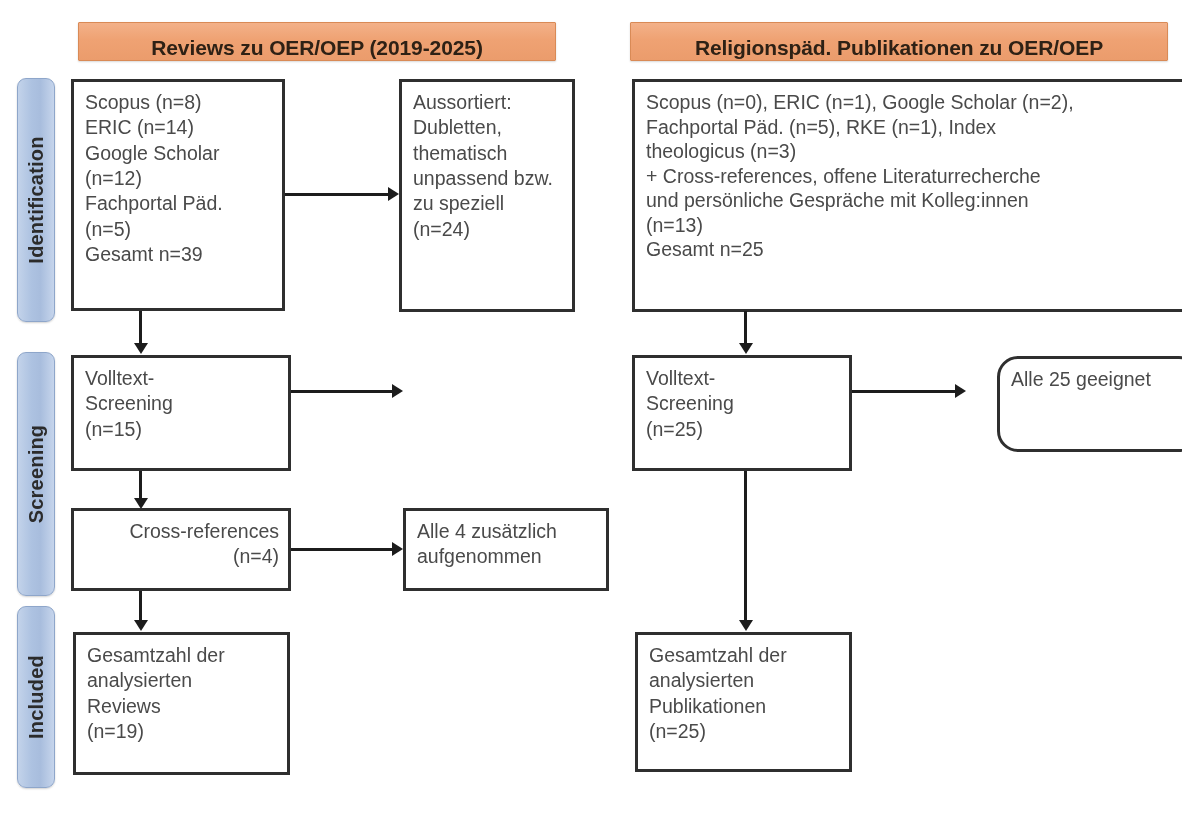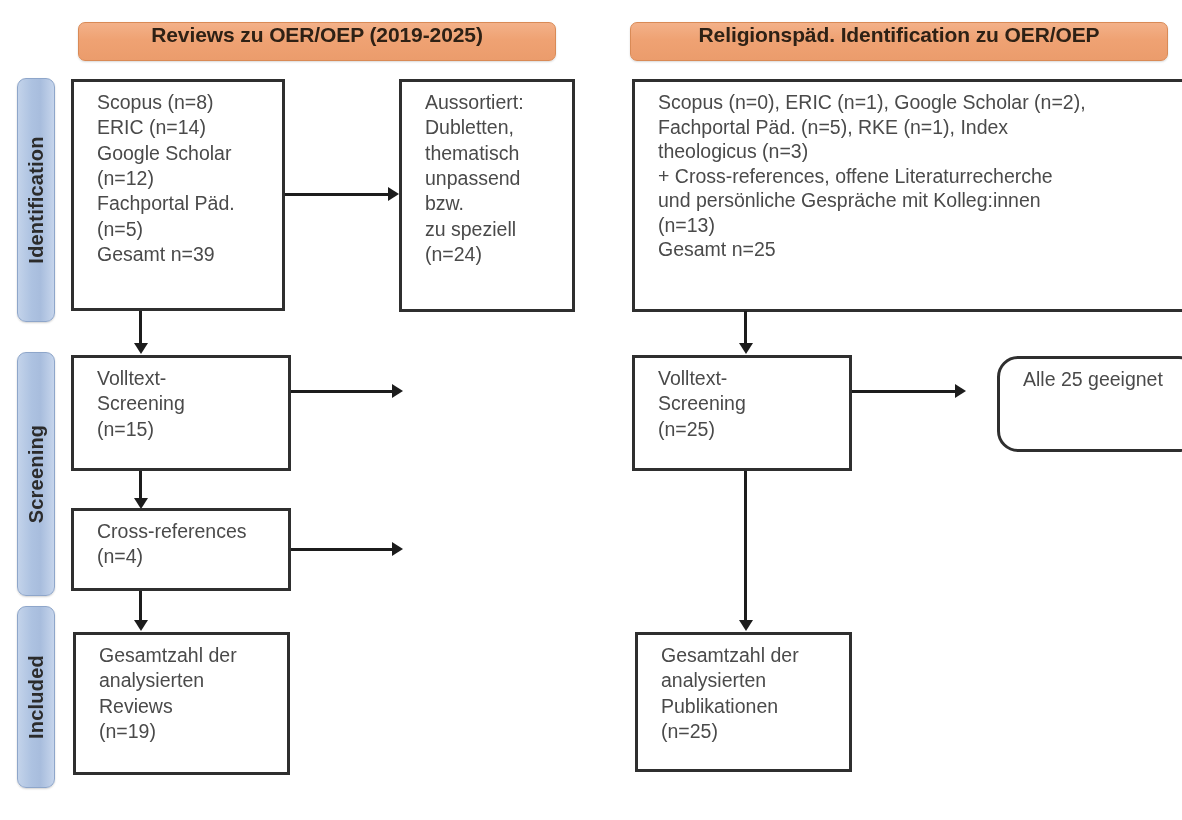--- a/index.html
+++ b/index.html
@@ -30,34 +30,34 @@
     font-weight:bold;
     color:#2b2b2b;
     letter-spacing:.2px;
   }
 
   
   .colhead{
     position:absolute;
     background:linear-gradient(to bottom,#f3b189 0%,#efa273 45%,#eb9c6c 100%);
     border:1px solid #d98a56;
-    border-radius:7px;
+    border-radius:1px;
     box-shadow:0 1px 2px rgba(0,0,0,.15);
-    display:flex;align-items:flex-start;justify-content:center;
+    display:flex;align-items:flex-end;justify-content:center;
     font-size:21px;font-weight:bold;color:#2e2115;
     letter-spacing:-.1px;
   }
 
   
   .box{
     position:absolute;
     background:#ffffff;
     border:3px solid #2f2f2f;
     box-sizing:border-box;
-    padding:8px 9px 6px 23px;
+    padding:8px 9px 6px 11px;
     font-size:19.5px;
     line-height:1.30;
     color:#4a4a4a;
     white-space:pre-line;
     overflow:hidden;
   }
   .box.tight{line-height:1.26;}
 
   
   .vline,.hline{position:absolute;background:#1c1c1c;}
@@ -91,21 +91,21 @@
 
   <div class="pill" style="left:17px;top:606px;width:36px;height:180px;">
     <span>Included</span>
   </div>
 
   <div class="colhead" style="left:78px;top:22px;width:476px;height:37px;">
     <span>Reviews zu OER/OEP (2019-2025)</span>
   </div>
 
   <div class="colhead" style="left:630px;top:22px;width:536px;height:37px;">
-    <span>Religionspäd. Identification zu OER/OEP</span>
+    <span>Religionspäd. Publikationen zu OER/OEP</span>
   </div>
 
   <div class="box" style="left:71px;top:79px;width:214px;height:232px;">Scopus (n=8)
 ERIC (n=14)
 Google Scholar
 (n=12)
 Fachportal Päd.
 (n=5)
 Gesamt n=39</div>
 
@@ -126,23 +126,25 @@
 Screening
 (n=15)</div>
 
 
   <div class="hline" style="left:291px;top:390px;width:102px;"></div>
   <div class="arrow-right" style="left:392px;top:384px;"></div>
 
   <div class="vline" style="left:139px;top:471px;height:30px;"></div>
   <div class="arrow-down" style="left:134px;top:498px;"></div>
 
-  <div class="box" style="left:71px;top:508px;width:220px;height:83px;">Cross-references
+  <div class="box" style="left:71px;top:508px;width:220px;height:83px;text-align:right;">Cross-references
 (n=4)</div>
 
+  <div class="box" style="left:403px;top:508px;width:206px;height:83px;">Alle 4 zusätzlich
+aufgenommen</div>
 
   <div class="hline" style="left:291px;top:548px;width:102px;"></div>
   <div class="arrow-right" style="left:392px;top:542px;"></div>
 
   <div class="vline" style="left:139px;top:591px;height:32px;"></div>
   <div class="arrow-down" style="left:134px;top:620px;"></div>
 
   <div class="box" style="left:73px;top:632px;width:217px;height:143px;">Gesamtzahl der
 analysierten
 Reviews

